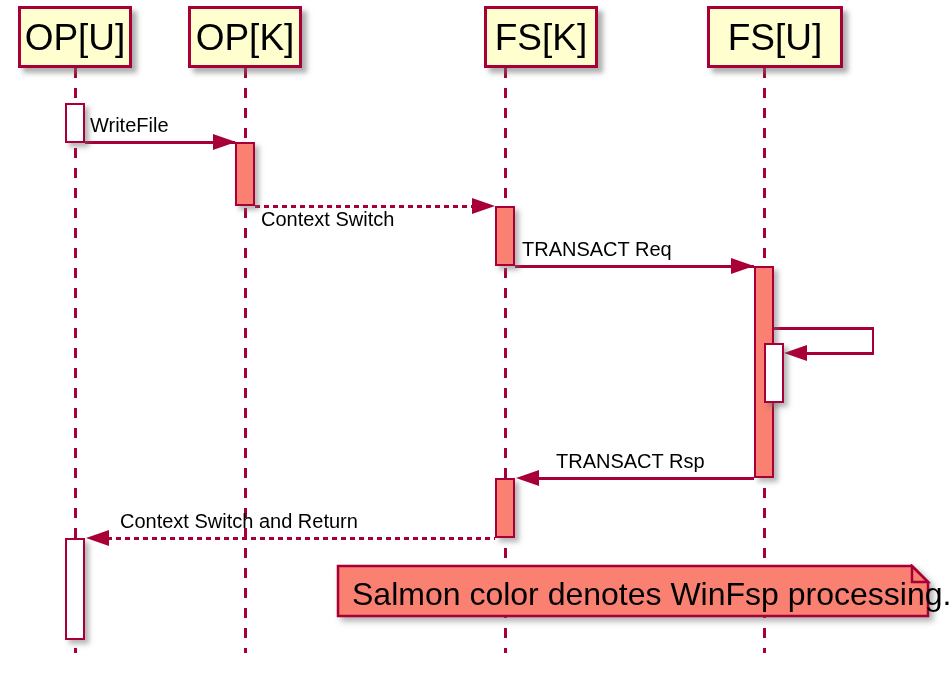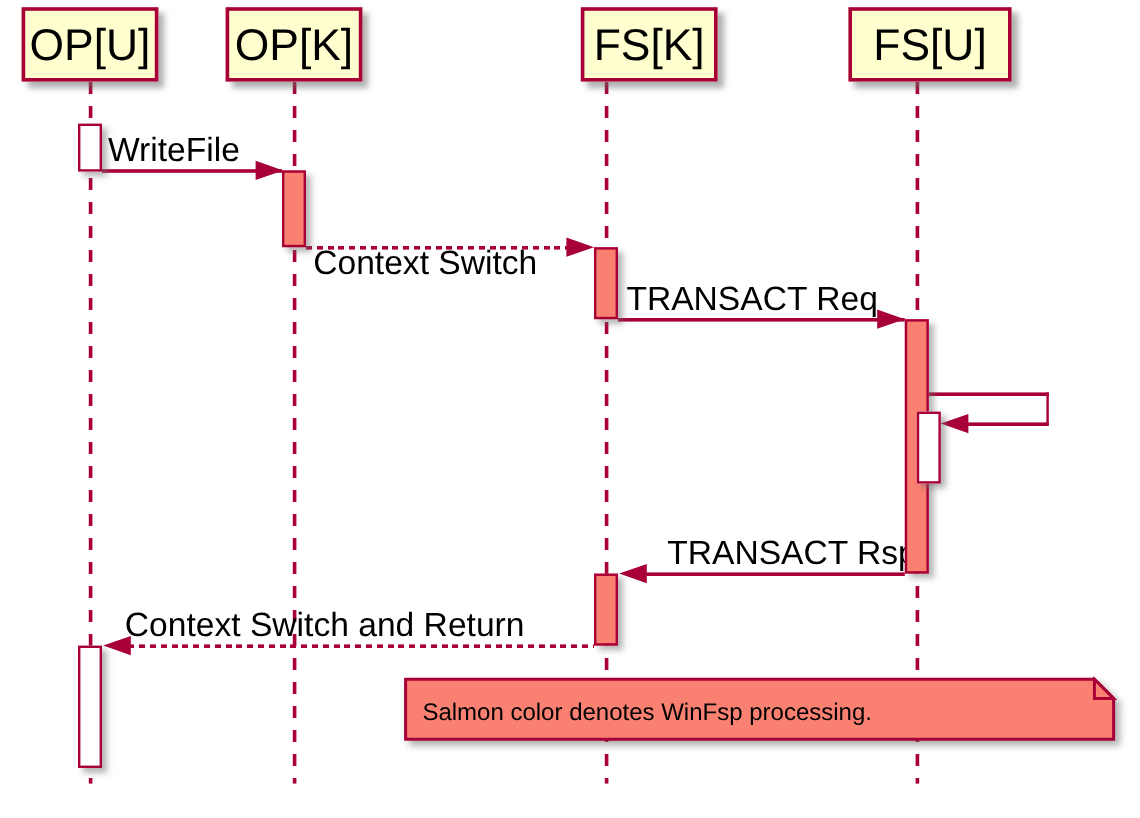--- a/index.html
+++ b/index.html
@@ -46,27 +46,27 @@
   .vline{position:absolute;width:2.5px;background:var(--border);}
   
   .head-r{position:absolute;width:0;height:0;
     border-top:8px solid transparent;border-bottom:8px solid transparent;
     border-left:23px solid var(--border);}
   .head-l{position:absolute;width:0;height:0;
     border-top:8px solid transparent;border-bottom:8px solid transparent;
     border-right:23px solid var(--border);}
   
   .mlabel{
-    position:absolute;font-size:28px;line-height:32px;white-space:nowrap;
+    position:absolute;font-size:20px;line-height:32px;white-space:nowrap;
     color:var(--text);
   }
   
   .note-svg{position:absolute;filter:drop-shadow(4px 4px 3px rgba(110,110,110,.55));}
   .note-label{
-    position:absolute;font-size:20px;line-height:32px;white-space:nowrap;color:var(--text);
+    position:absolute;font-size:32px;line-height:32px;white-space:nowrap;color:var(--text);
   }
 </style>
 </head>
 <body>
 
 <div class="diagram">
 
   <div class="lifeline" style="left:74px;"></div>
   <div class="lifeline" style="left:244px;"></div>
   <div class="lifeline" style="left:504px;"></div>
@@ -99,21 +99,21 @@
 
   <div class="mline" style="left:774px;top:327px;width:100px;"></div>
   <div class="vline" style="left:871.5px;top:327px;height:27px;"></div>
   <div class="mline" style="left:794px;top:352px;width:80px;"></div>
   <div class="head-l" style="left:784px;top:345px;"></div>
 
   <div class="mlabel" style="left:556px;top:445px;">TRANSACT Rsp</div>
   <div class="mline" style="left:537px;top:477px;width:217px;"></div>
   <div class="head-l" style="left:516px;top:470px;"></div>
 
-  <div class="mlabel" style="left:104px;top:505px;">Context Switch and Return</div>
+  <div class="mlabel" style="left:120px;top:505px;">Context Switch and Return</div>
   <div class="mdash" style="left:107px;top:537px;width:388px;"></div>
   <div class="head-l" style="left:86px;top:530px;"></div>
 
   <div class="activation white" style="left:65px;top:103px;height:40px;"></div>
   <div class="activation salmon" style="left:235px;top:142px;height:64px;"></div>
   <div class="activation salmon" style="left:495px;top:206px;height:60px;"></div>
   <div class="activation salmon" style="left:754px;top:266px;height:212px;"></div>
   <div class="activation white" style="left:764px;top:343px;height:60px;"></div>
   <div class="activation salmon" style="left:495px;top:478px;height:60px;"></div>
   <div class="activation white" style="left:65px;top:538px;height:102px;"></div>

